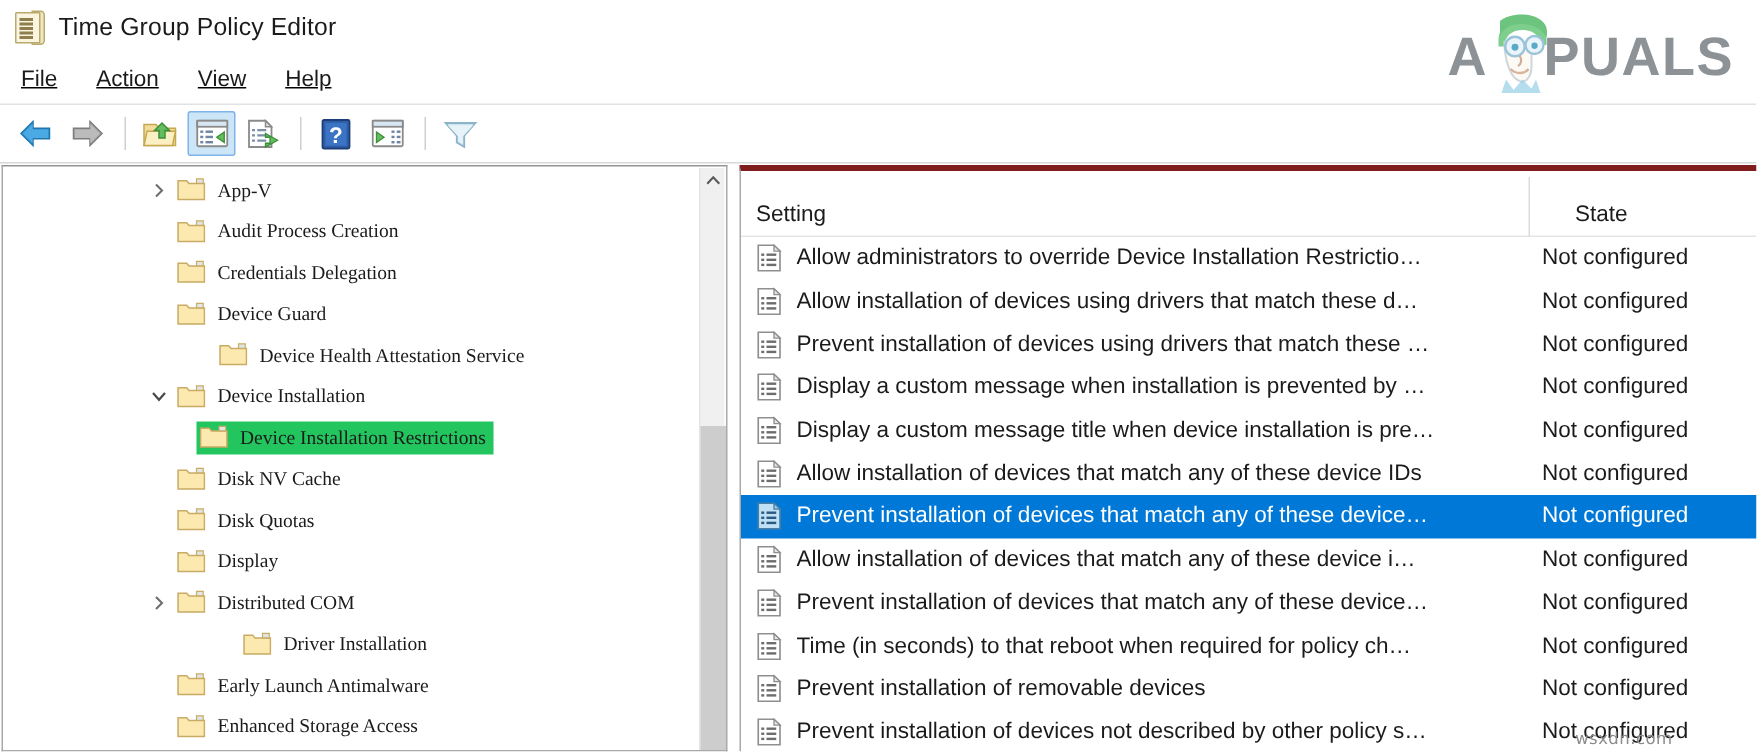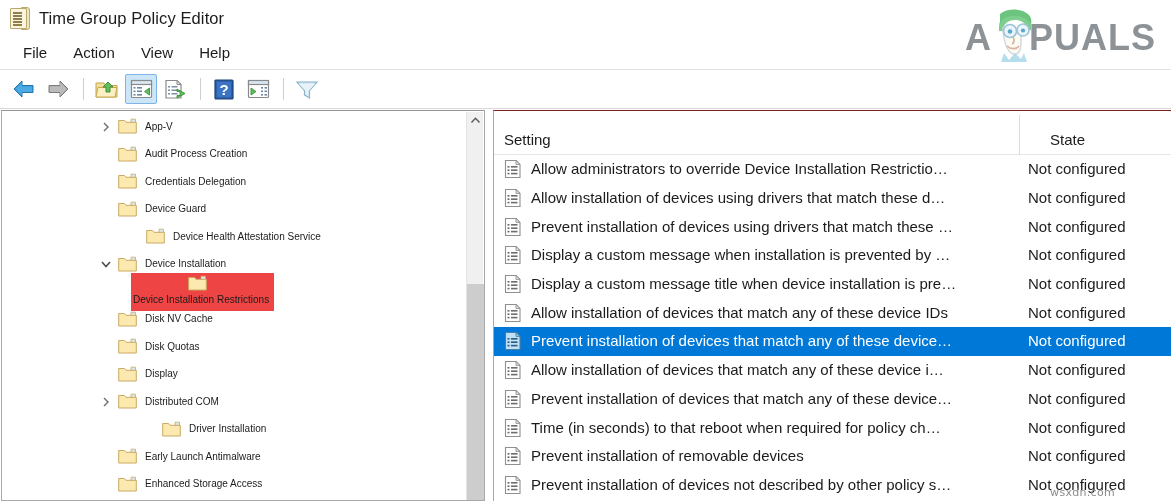--- a/index.html
+++ b/index.html
@@ -76,22 +76,23 @@
     pointer-events: none;
   }
 
   
   #menubar {
     height: 34px;
     background: #ffffff;
     border-bottom: 1px solid #e2e2e2;
     display: flex;
     align-items: center;
-    padding-left: 10px;
-    box-sizing: border-box;
+    padding-left: 1px;
+    box-sizing: border-box;
+    text-decoration: underline;
   }
   .menu-item {
     font-size: 15px;
     color: #1b1b1b;
     padding: 3px 13px 4px 13px;
     white-space: nowrap;
     cursor: default;
   }
 
   
@@ -171,34 +172,34 @@
     position: relative;
     margin-right: 2px;
   }
   .tree-label-wrap {
     display: inline-flex;
     align-items: center;
     padding: 2px 5px 3px 2px;
     box-sizing: border-box;
   }
   .tree-row.selected .tree-label-wrap {
-    background: #ef4444;
-    flex-direction: column;
+    background: #22c55e;
   }
   .folder-icon {
     width: 19px;
     height: 16px;
     flex: 0 0 auto;
     margin-right: 8px;
     position: relative;
   }
   .tree-text {
-    font-size: 10px;
+    font-size: 13px;
     color: #1b1b1b;
     line-height: 17px;
+    font-family: Liberation Serif, serif;
   }
 
   
   #tree-scrollbar {
     position: absolute;
     right: 1px;
     top: 1px;
     width: 17px;
     height: 389px;
     background: #f0f0f0;
@@ -220,21 +221,21 @@
     background: #cdcdcd;
   }
 
   
   #list-pane {
     position: absolute;
     left: 493px;
     top: 0;
     width: 678px;
     height: 391px;
-    border-top: 1px solid #7f1d1d;
+    border-top: 4px solid #7f1d1d;
     border-left: 1px solid #a9a9a9;
     box-sizing: border-box;
     background: #ffffff;
     overflow: hidden;
   }
   #list-header {
     height: 44px;
     position: relative;
     background: #ffffff;
     border-bottom: 1px solid #e5e5e5;

